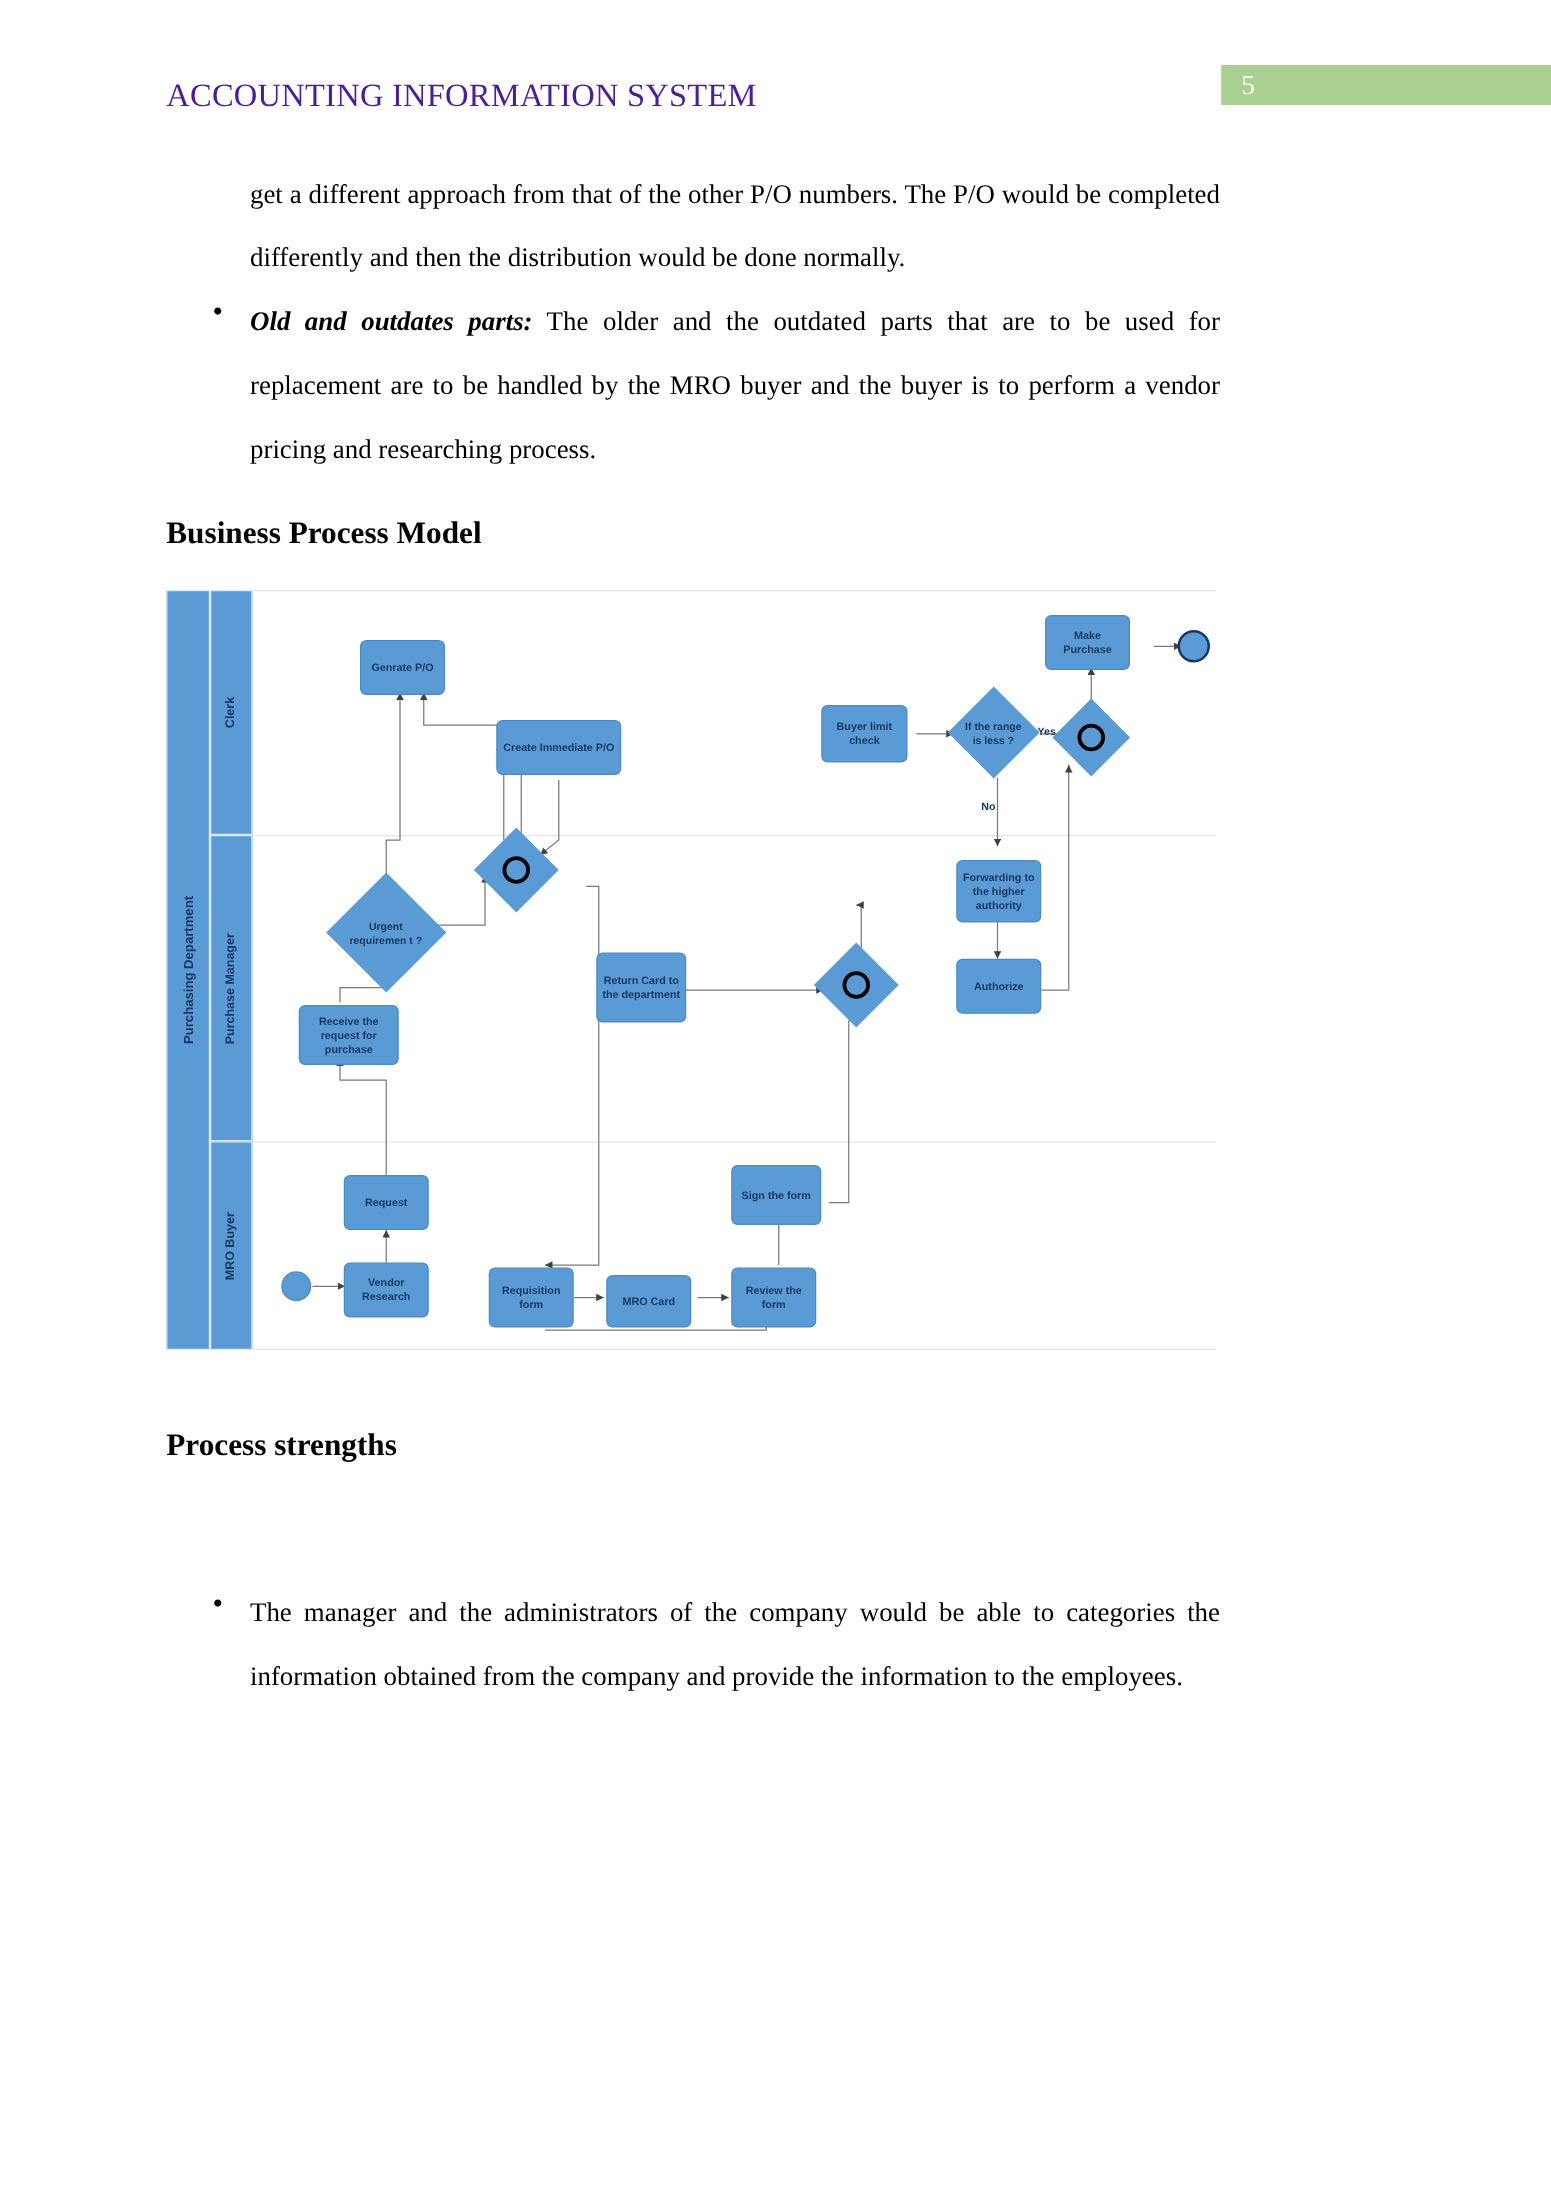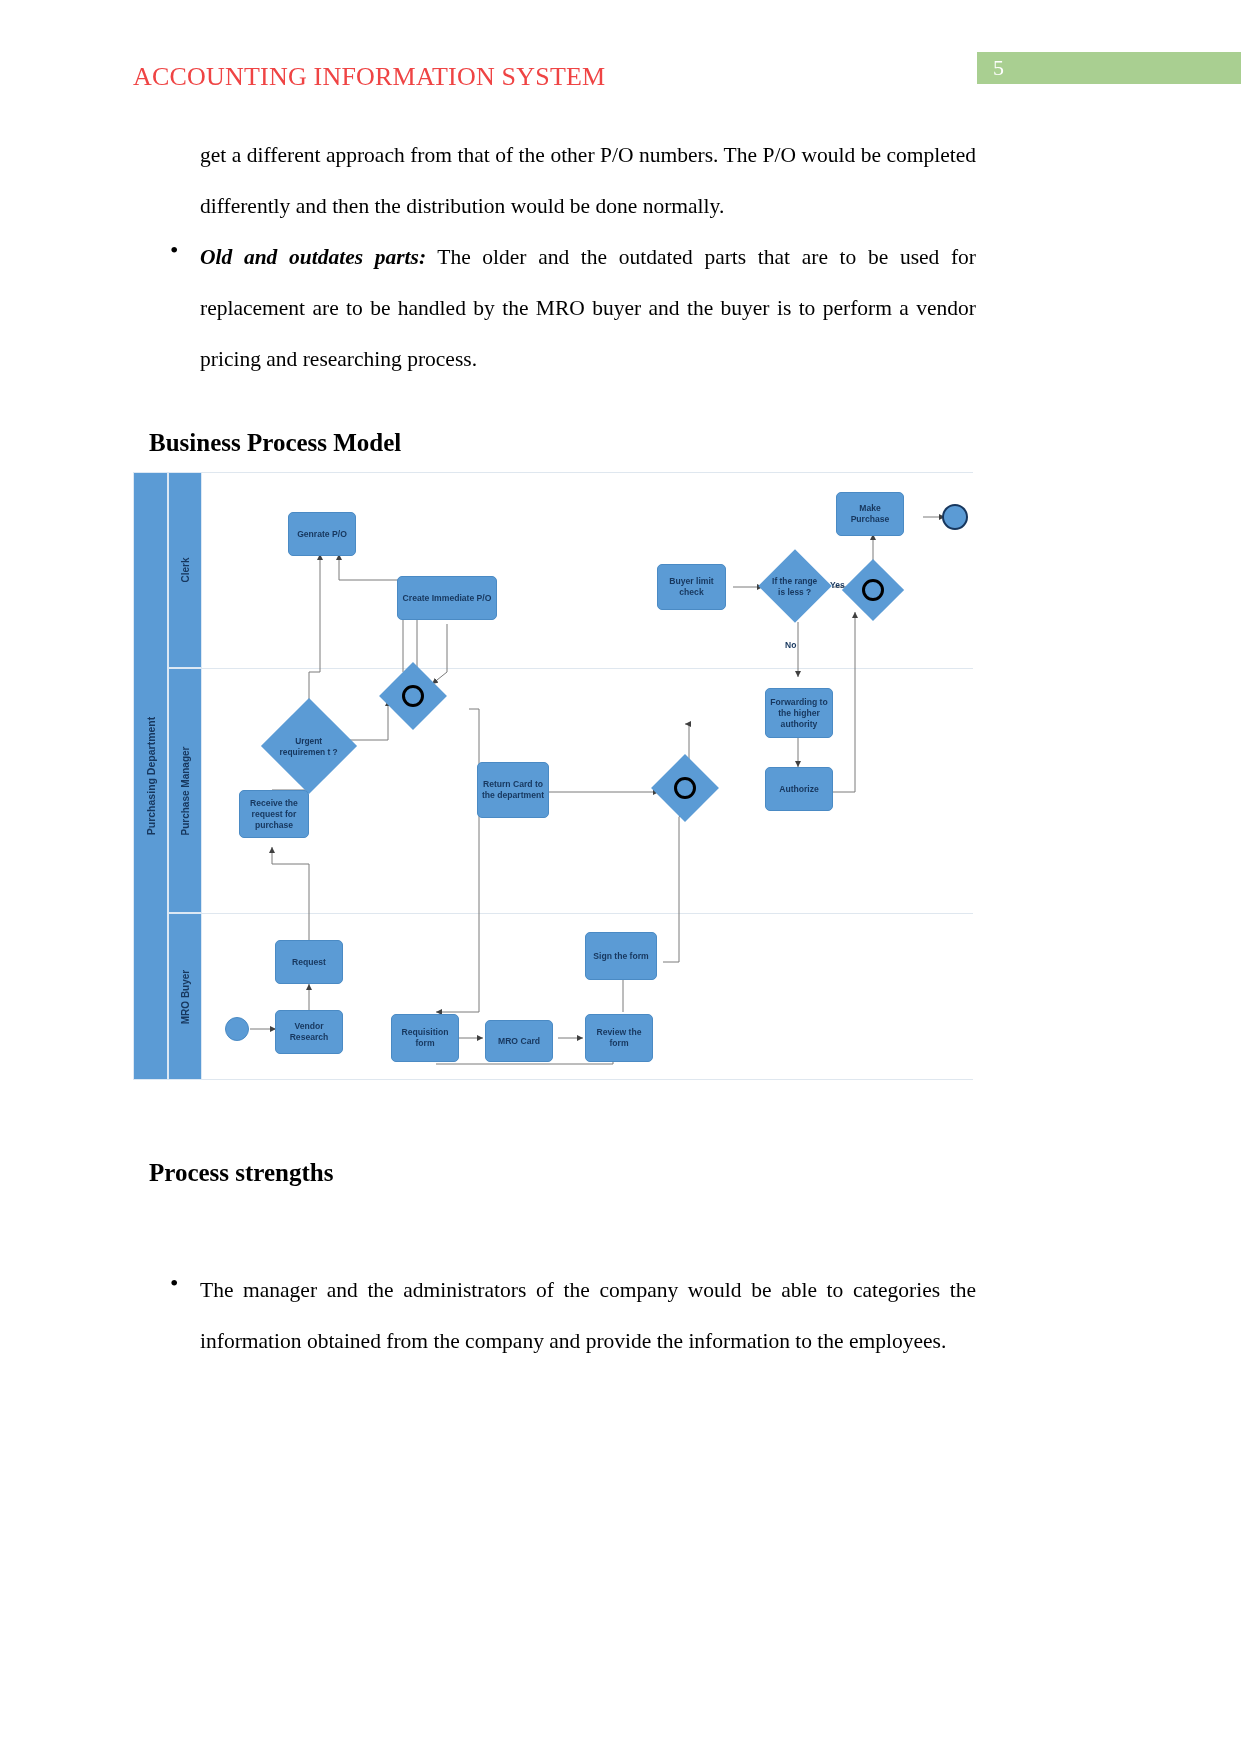--- a/index.html
+++ b/index.html
@@ -9,21 +9,21 @@
     font-family:"Liberation Serif", serif;
     position:relative;
     overflow:hidden;
   }
   .page{position:relative;width:1241px;height:1754px;}
 
   
   .hdr-title{
     position:absolute;left:133px;top:62px;
     font-family:"Liberation Serif", serif;
-    font-size:26px;letter-spacing:.2px;color:#ef4444;
+    font-size:26px;letter-spacing:.2px;color:#4c1d95;
     white-space:nowrap;
   }
   .page-badge{
     position:absolute;left:977px;top:52px;
     width:264px;height:32px;
     background:#a9cf91;
     color:#ffffff;
     font-family:"Liberation Serif", serif;
     font-size:22px;
     display:flex;align-items:center;
@@ -48,21 +48,21 @@
   }
   .bullet-dot.b2{top:1271px;}
   .para.p3{left:200px;top:1200px;width:776px;}
   .para.bullet2{left:200px;top:1265px;width:776px;}
   b.ital{font-style:italic;font-weight:bold;}
 
   h2.sec{
     position:absolute;
     font-family:"Liberation Serif", serif;
     font-weight:bold;font-size:25px;color:#000;
-    margin:16px;
+    margin:0;
   }
   h2.sec.bpm{left:133px;top:413px;}
   h2.sec.ps{left:133px;top:1143px;}
 
   
   .diagram{
     position:absolute;left:133px;top:472px;
     width:840px;height:610px;
   }
   .pool-outer{
@@ -276,21 +276,21 @@
 
     <div class="evt-end" style="left:809px;top:32px;"></div>
 
     <div class="edge-label" style="left:697px;top:108px;">Yes</div>
     <div class="edge-label" style="left:652px;top:168px;">No</div>
 
     <div class="diamond" style="left:142px;top:240px;width:68px;height:68px;">
       <span class="dtext">Urgent requiremen t ?</span>
     </div>
 
-    <div class="node" style="left:106px;top:318px;width:70px;height:48px;">
+    <div class="node" style="left:106px;top:332px;width:80px;height:48px;">
       <span>Receive the request for purchase</span>
     </div>
 
     <div class="node" style="left:344px;top:290px;width:72px;height:56px;">
       <span>Return Card to the department</span>
     </div>
 
     <div class="node" style="left:632px;top:216px;width:68px;height:50px;">
       <span>Forwarding to the higher authority</span>
     </div>

